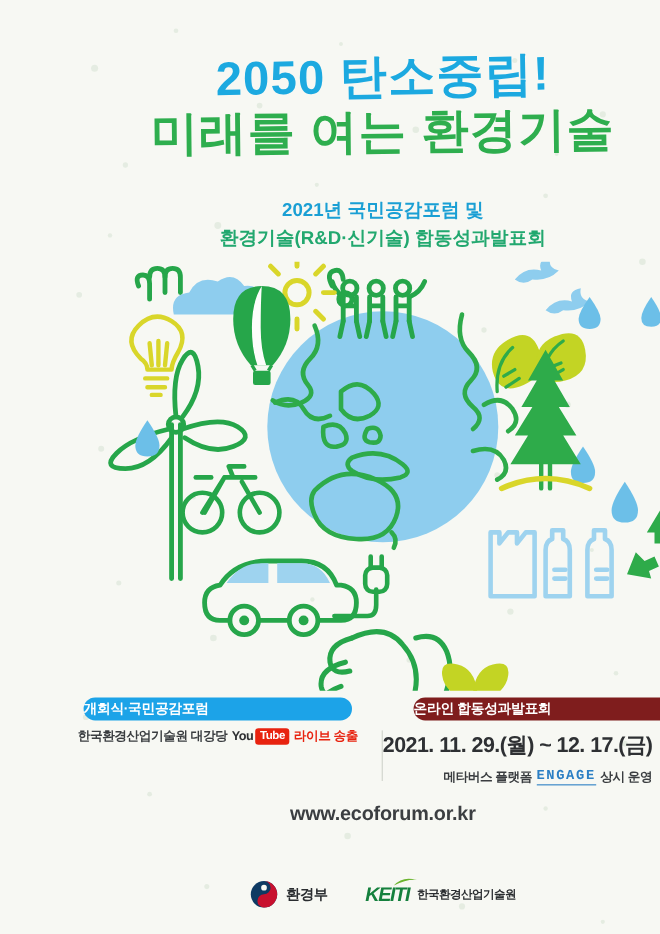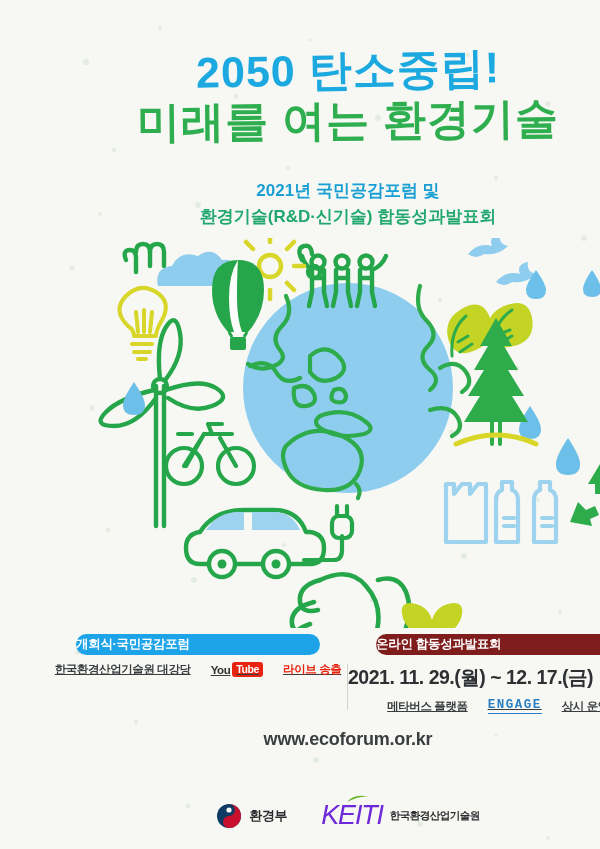--- a/index.html
+++ b/index.html
@@ -50,21 +50,21 @@
     letter-spacing:-0.3px;
   }
   .panel.left .panel-head { background:#1ca3e8; }
   .panel.right .panel-head { background:#7f1d1d; }
   .panel-date {
     margin-top:9px; font-size:19.5px; font-weight:700; color:#2e3033;
     letter-spacing:-0.5px;
   }
   .panel-note {
     margin-top:7px; font-size:11.5px; font-weight:700; color:#3a3d40;
-    letter-spacing:-0.4px; display:flex; align-items:center; justify-content:center; gap:20px;text-decoration:underline;
+    letter-spacing:-0.4px; display:flex; align-items:center; justify-content:center; gap:4px;
   }
   .yt-logo { display:inline-flex; align-items:center; gap:2px; }
   .yt-you { font-size:11.5px; font-weight:700; color:#2e3033; }
   .yt-tube {
     background:#e8230f; color:#fff; font-size:10.5px; font-weight:700;
     padding:1px 4px; border-radius:3px; line-height:1.25;
   }
   .yt-live { color:#e8230f; font-weight:700; font-size:11.5px; }
   .engage {
     color:#2b7fc4; font-size:12.5px; font-weight:700; letter-spacing:1.5px;
@@ -77,21 +77,21 @@
     font-size:18px; font-weight:700; color:#3b3e41; letter-spacing:-0.2px;
   }
 
   
   .footer {
     position:absolute; top:800px; left:0; width:600px;
     display:flex; align-items:center; justify-content:center; gap:34px;
   }
   .logo-group { display:flex; align-items:center; gap:7px; }
   .moe-text { font-size:13px; font-weight:700; color:#2a2d30; letter-spacing:-0.3px; }
-  .keiti-mark { font-size:27px; font-weight:400; color:#6d28d9; letter-spacing:-1.2px; font-style:italic; }
+  .keiti-mark { font-size:18px; font-weight:700; color:#15803d; letter-spacing:-1.2px; font-style:italic; }
   .keiti-text { font-size:10.5px; font-weight:700; color:#2a2d30; letter-spacing:-0.5px; }
 </style>
 </head>
 <body>
 
 <div class="poster">
 
   <svg class="speckles" width="600" height="849">
     <g fill="#dfe9dc" opacity="0.75">
       <circle cx="38" cy="62" r="3.2"></circle>

